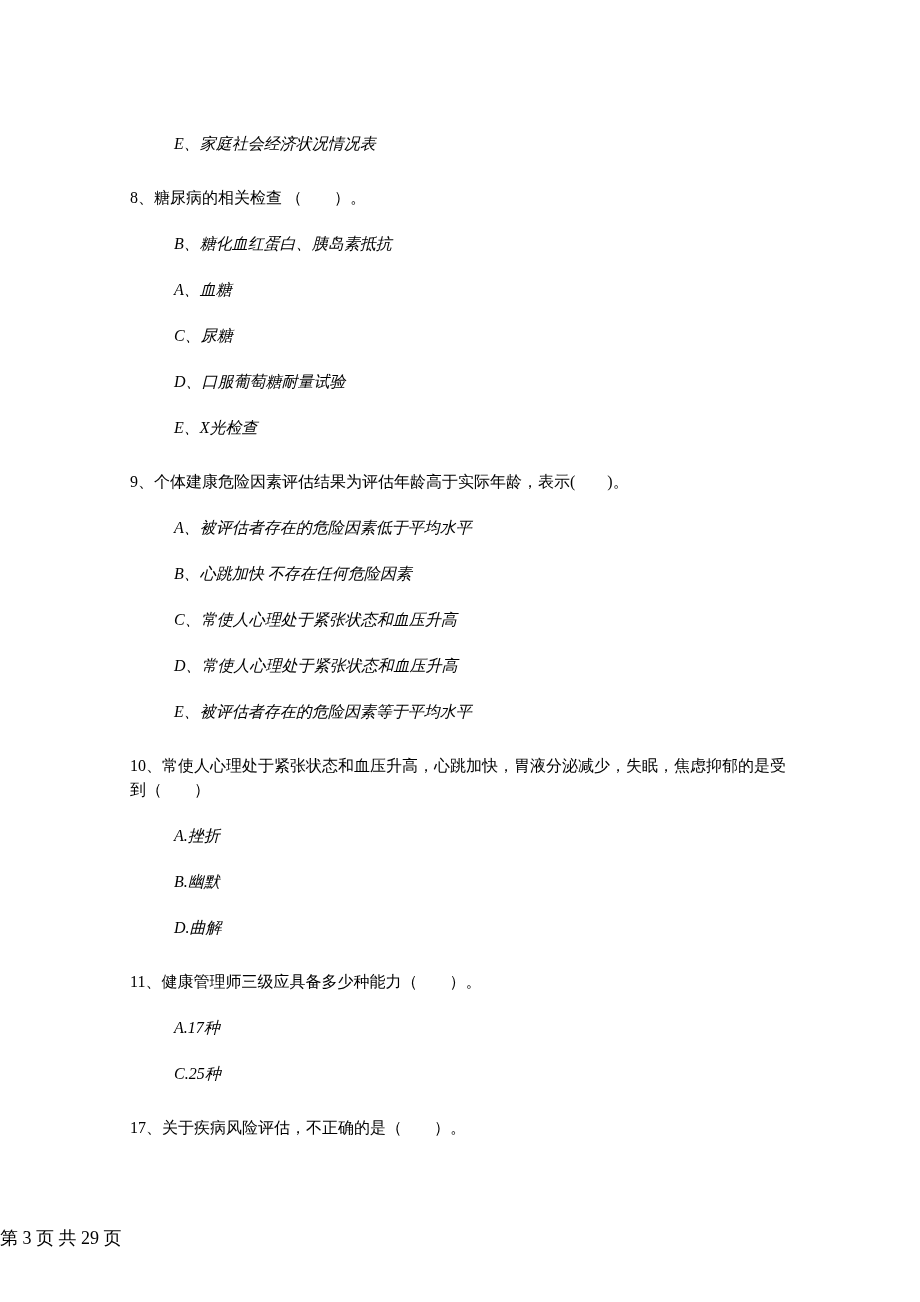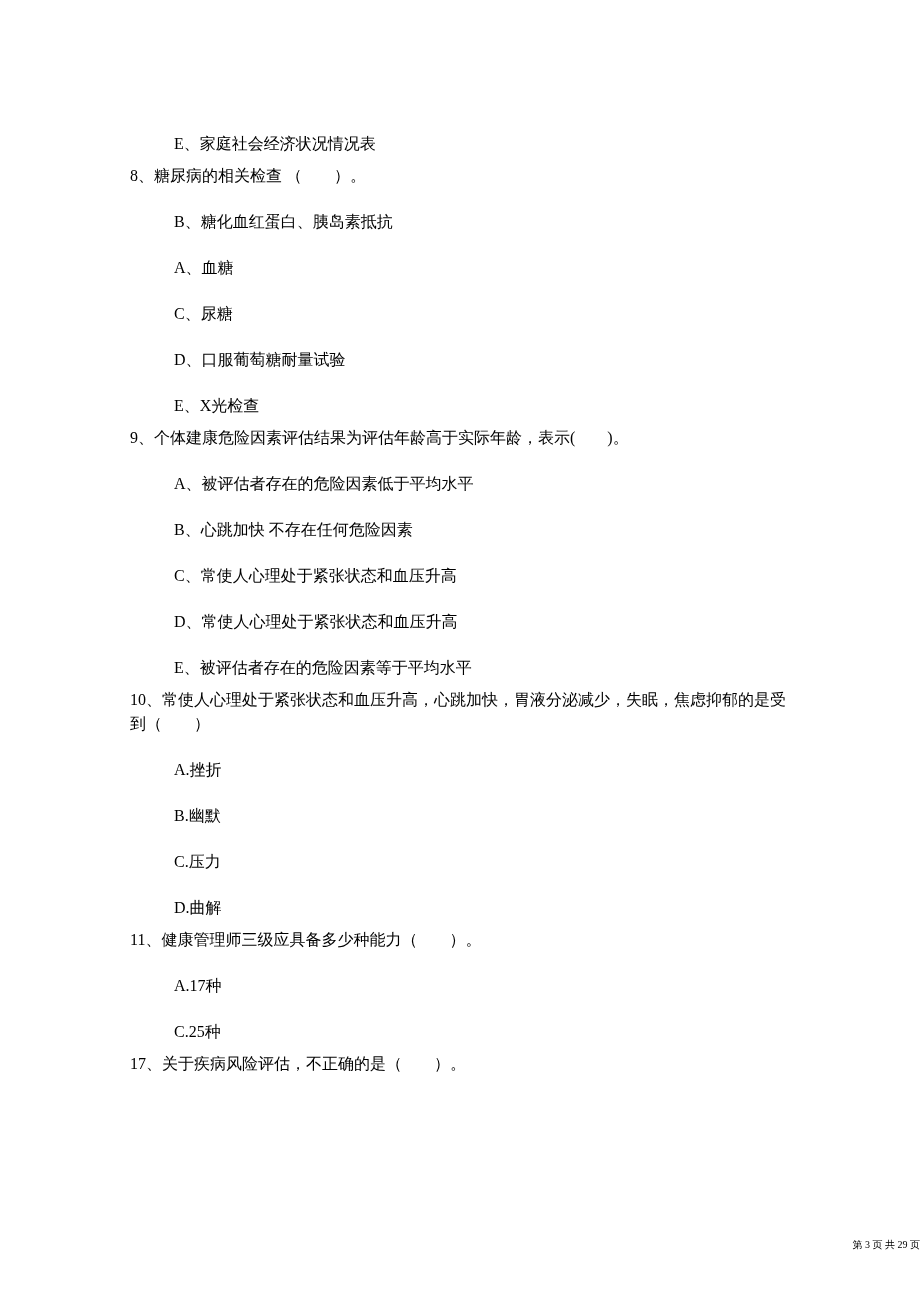--- a/index.html
+++ b/index.html
@@ -14,32 +14,32 @@
   .page {
     width: 920px;
     height: 1302px;
     box-sizing: border-box;
     padding: 110px 130px 60px 130px;
     position: relative;
   }
   .option {
     margin-left: 44px;
     margin-top: 22px;
+    font-style: italic;
   }
   .question {
-    margin-top: 8px;
+    margin-top: 30px;
   }
   .footer {
     position: absolute;
     bottom: 50px;
     left: 0;
     right: 0;
-    text-align: right;
-    font-size: 10px;
-    padding-left: 28px;
+    text-align: left;
+    font-size: 18px;
   }
 </style>
 </head>
 <body>
 
 <div class="page">
 
   <div class="option">E、家庭社会经济状况情况表</div>
 
   <div class="question">8、糖尿病的相关检查 （　　）。</div>
@@ -52,21 +52,20 @@
   <div class="question">9、个体建康危险因素评估结果为评估年龄高于实际年龄，表示(　　)。</div>
   <div class="option">A、被评估者存在的危险因素低于平均水平</div>
   <div class="option">B、心跳加快 不存在任何危险因素</div>
   <div class="option">C、常使人心理处于紧张状态和血压升高</div>
   <div class="option">D、常使人心理处于紧张状态和血压升高</div>
   <div class="option">E、被评估者存在的危险因素等于平均水平</div>
 
   <div class="question">10、常使人心理处于紧张状态和血压升高，心跳加快，胃液分泌减少，失眠，焦虑抑郁的是受到（　　）</div>
   <div class="option">A.挫折</div>
   <div class="option">B.幽默</div>
-  <div class="option">C.压力</div>
   <div class="option">D.曲解</div>
 
   <div class="question">11、健康管理师三级应具备多少种能力（　　）。</div>
   <div class="option">A.17种</div>
   <div class="option">C.25种</div>
 
   <div class="question">17、关于疾病风险评估，不正确的是（　　）。</div>
 
   <div class="footer">第 3 页 共 29 页</div>
 </div>

